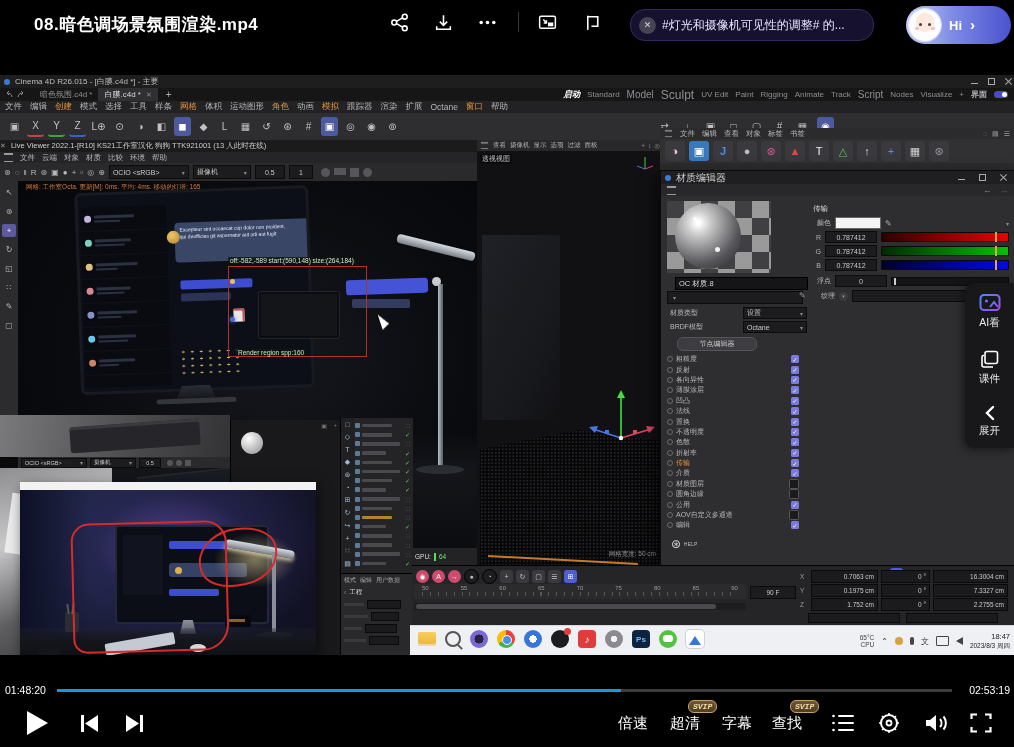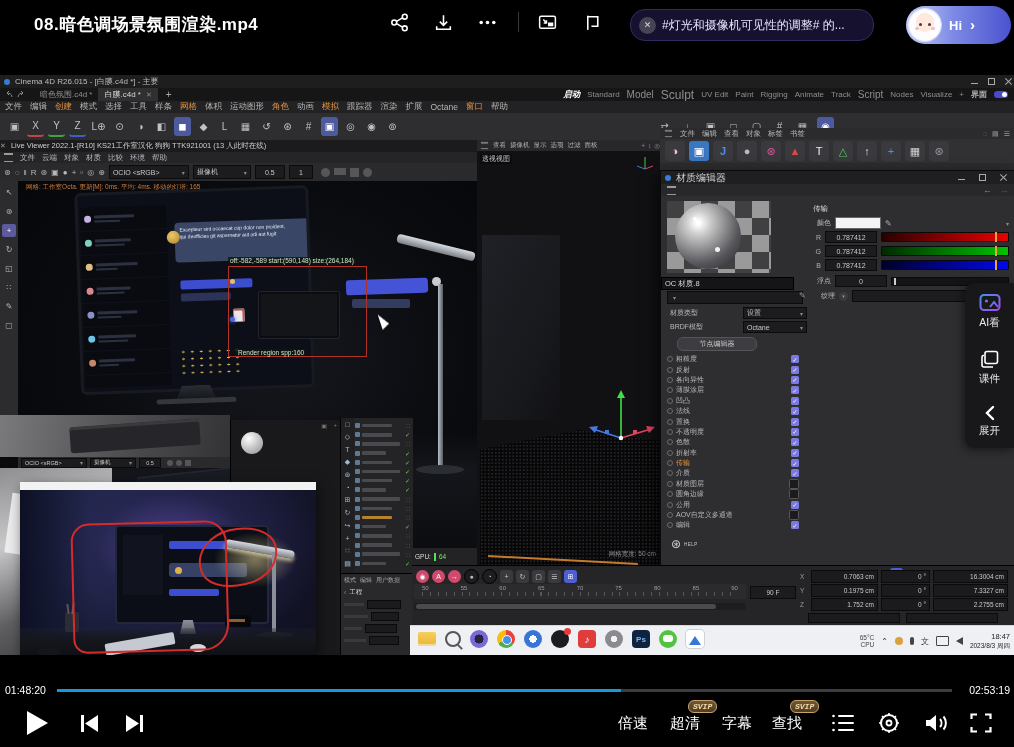--- a/index.html
+++ b/index.html
@@ -682,21 +682,21 @@
             <span style="color:#55555a;">→</span>
         </span>
       </div>
 
       <div class="abs" style="left:6px;top:30px;width:104px;height:72px;background:repeating-conic-gradient(#9a9a9a 0% 25%,#404042 0% 50%);background-size:34px 34px;overflow:hidden;">
         <div class="abs" style="left:8px;top:2px;width:66px;height:66px;border-radius:50%;background:radial-gradient(circle at 35% 30%,#ffffff 3%,#cfcfcf 18%,#55555a 65%,#2e2e30 95%);">
           <i class="abs" style="left:18px;top:14px;width:4px;height:4px;border-radius:50%;background:#fff;display:block;"></i>
           <i class="abs" style="left:40px;top:44px;width:5px;height:5px;border-radius:50%;background:#f2f2f2;display:block;"></i>
         </div>
       </div>
-      <div class="abs f" style="left:0;top:106px;width:128px;height:11px;background:#151517;border:1px solid #000;padding-left:3px;">
+      <div class="abs f" style="left:14px;top:106px;width:128px;height:11px;background:#151517;border:1px solid #000;padding-left:3px;">
         <span style="font-size:7.5px;color:#d8d8d8;">OC 材质.8</span>
       </div>
       <div class="abs ddbox" style="left:6px;top:120px;width:128px;height:11px;"></div>
       <span class="abs" style="left:138px;top:120px;color:#9a9a9e;font-size:8px;">✎</span>
       <div class="abs f" style="left:6px;top:136px;width:140px;gap:3px;">
         <i class="prow pd"></i>
           <span style="font-size:7px;color:#b8b8bc;">材质类型</span>
         <span class="ddbox" style="width:56px;height:10px;margin-left:auto;">
             <span>设置</span>
           </span>

